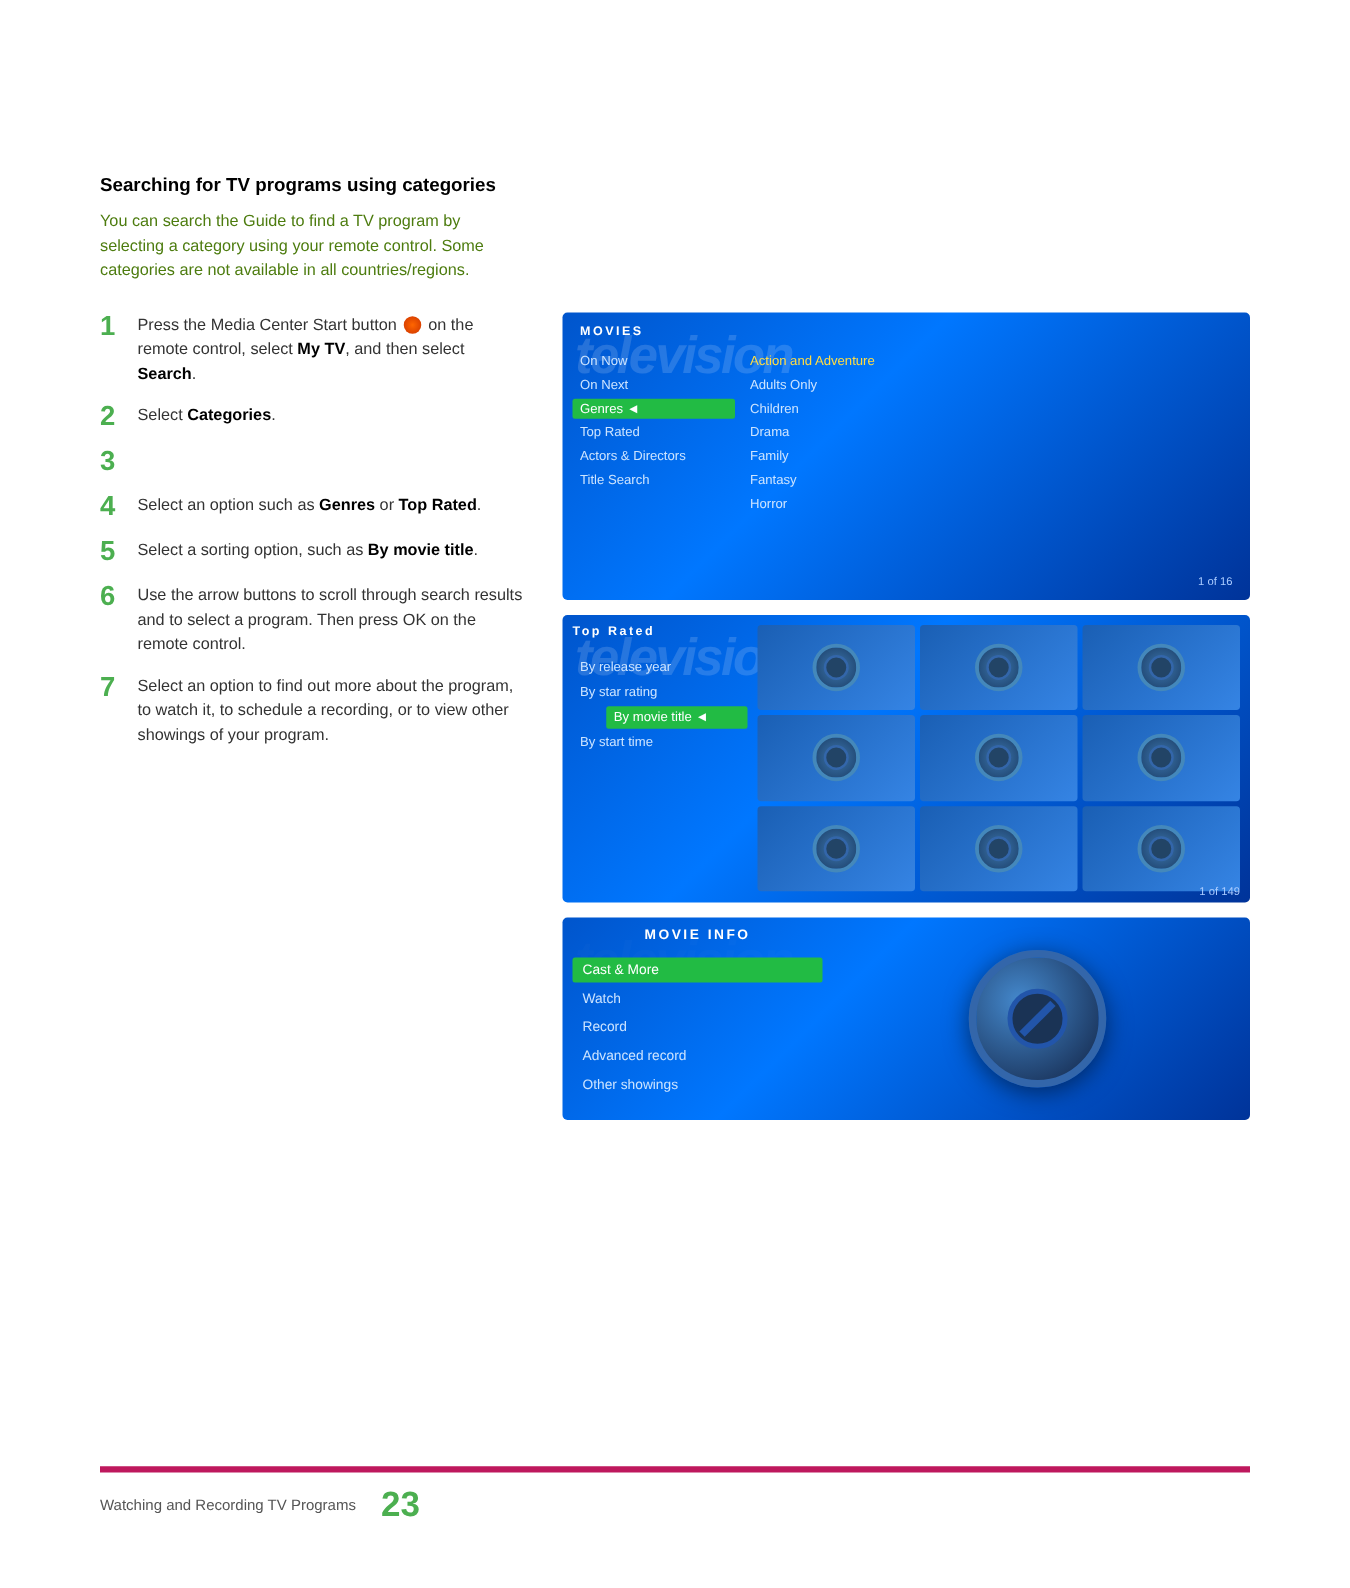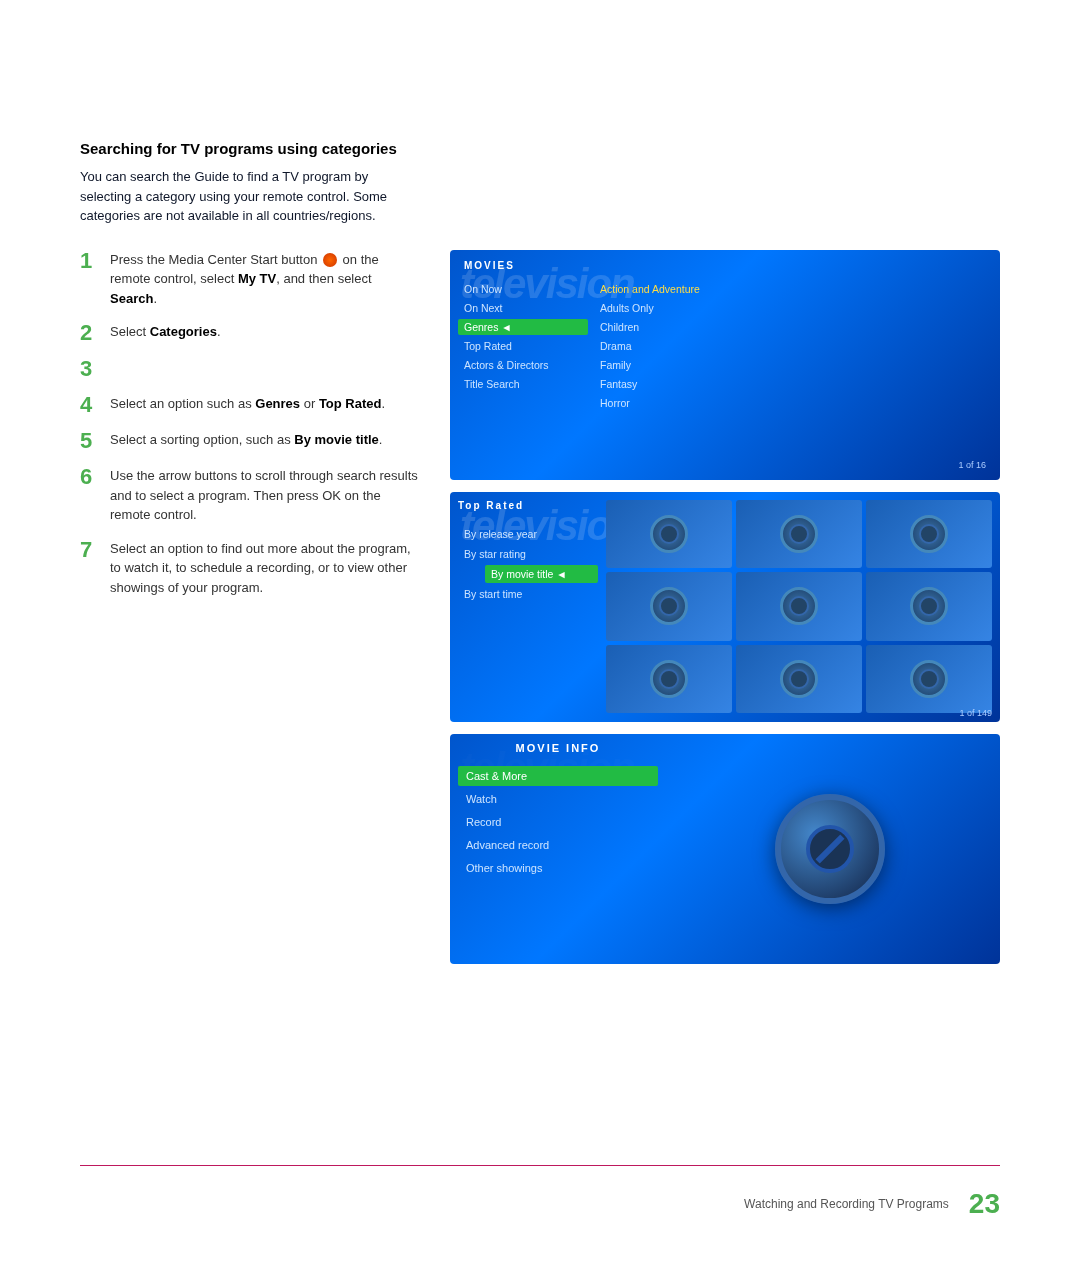--- a/index.html
+++ b/index.html
@@ -22,21 +22,21 @@
 
     .section-title {
       font-size: 15px;
       font-weight: bold;
       color: #000;
       margin-bottom: 10px;
     }
 
     .intro-text {
       font-size: 13px;
-      color: #0f172a;
+      color: #4d7c0f;
       line-height: 1.5;
       margin-bottom: 24px;
       max-width: 310px;
     }
 
     .steps-container {
       display: flex;
       gap: 30px;
     }
 
@@ -88,21 +88,21 @@
 
     .tv-screen-1 {
       height: 230px;
     }
 
     .tv-screen-2 {
       height: 230px;
     }
 
     .tv-screen-3 {
-      height: 230px;
+      height: 162px;
     }
 
     
     .tv-bg-text {
       position: absolute;
       top: 10px;
       left: 10px;
       font-size: 42px;
       font-weight: bold;
       color: rgba(255,255,255,0.15);
@@ -348,24 +348,24 @@
       transform: translate(-50%, -50%) rotate(45deg);
     }
 
     
     .page-footer {
       position: absolute;
       bottom: 50px;
       left: 80px;
       right: 80px;
       display: flex;
-      justify-content: flex-end;
+      justify-content: flex-start;
       align-items: center;
-      border-top: 1px solid #be185d;
-      padding-top: 22px;
+      border-top: 5px solid #be185d;
+      padding-top: 10px;
     }
 
     .footer-text {
       font-size: 12px;
       color: #555;
       margin-right: 20px;
     }
 
     .footer-page {
       font-size: 28px;

